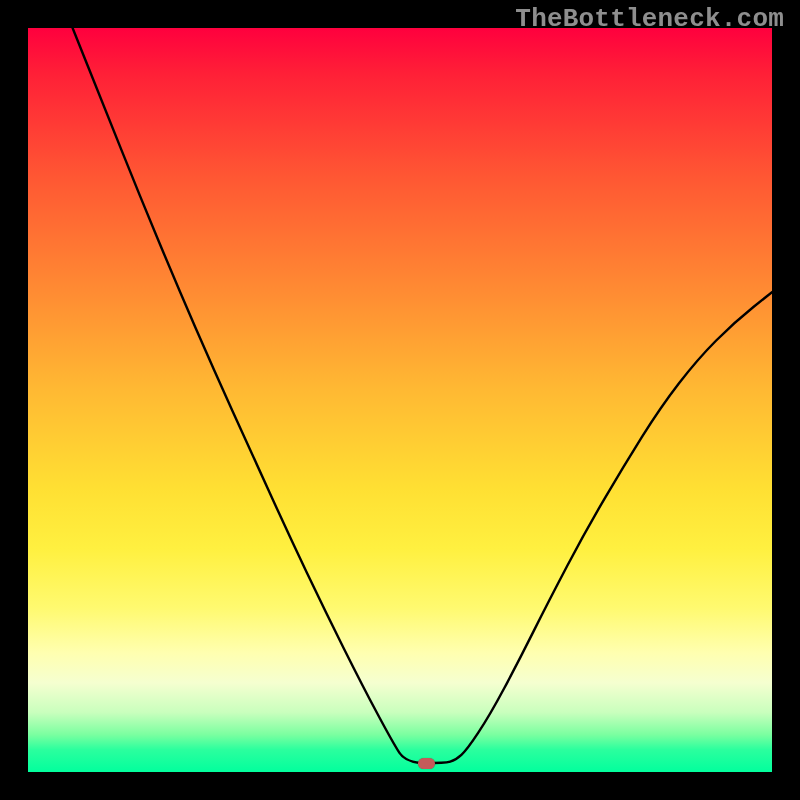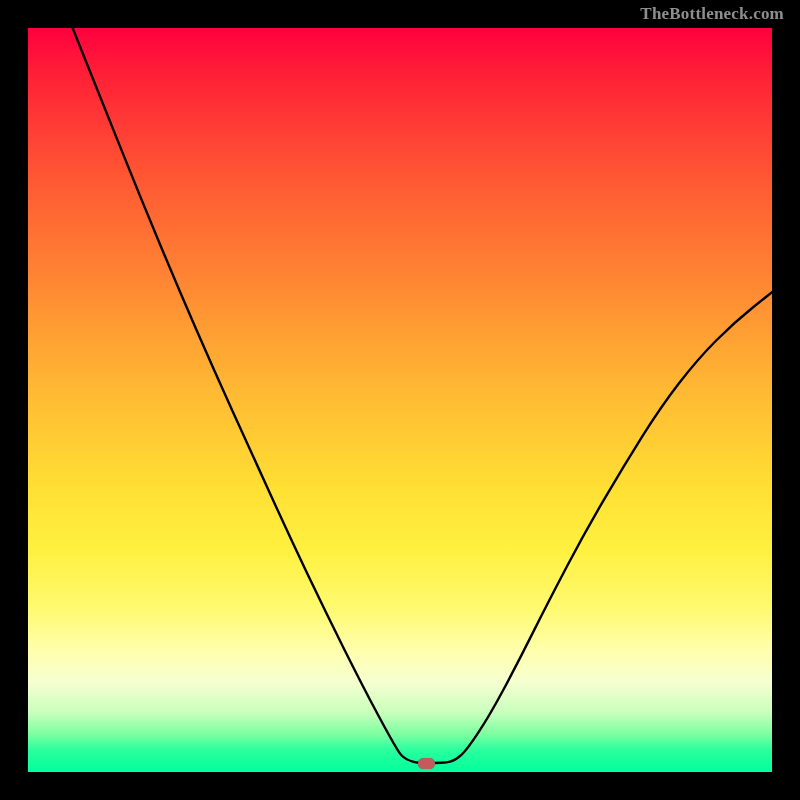--- a/index.html
+++ b/index.html
@@ -53,22 +53,22 @@
     width: 17px;
     height: 11px;
     border-radius: 6px;
     background: #c55a5a;
     box-shadow: 0 0 1px rgba(0,0,0,0.4);
   }
   .watermark {
     position: absolute;
     top: 4px;
     right: 16px;
-    font-family: Liberation Serif, serif;
-    font-size: 17px;
+    font-family: Liberation Mono, monospace;
+    font-size: 26px;
     font-weight: 600;
     color: #8e8e8e;
     letter-spacing: 0.2px;
   }
 </style>
 </head>
 <body>
 <div class="frame">
 
   <div class="watermark">TheBottleneck.com</div>

